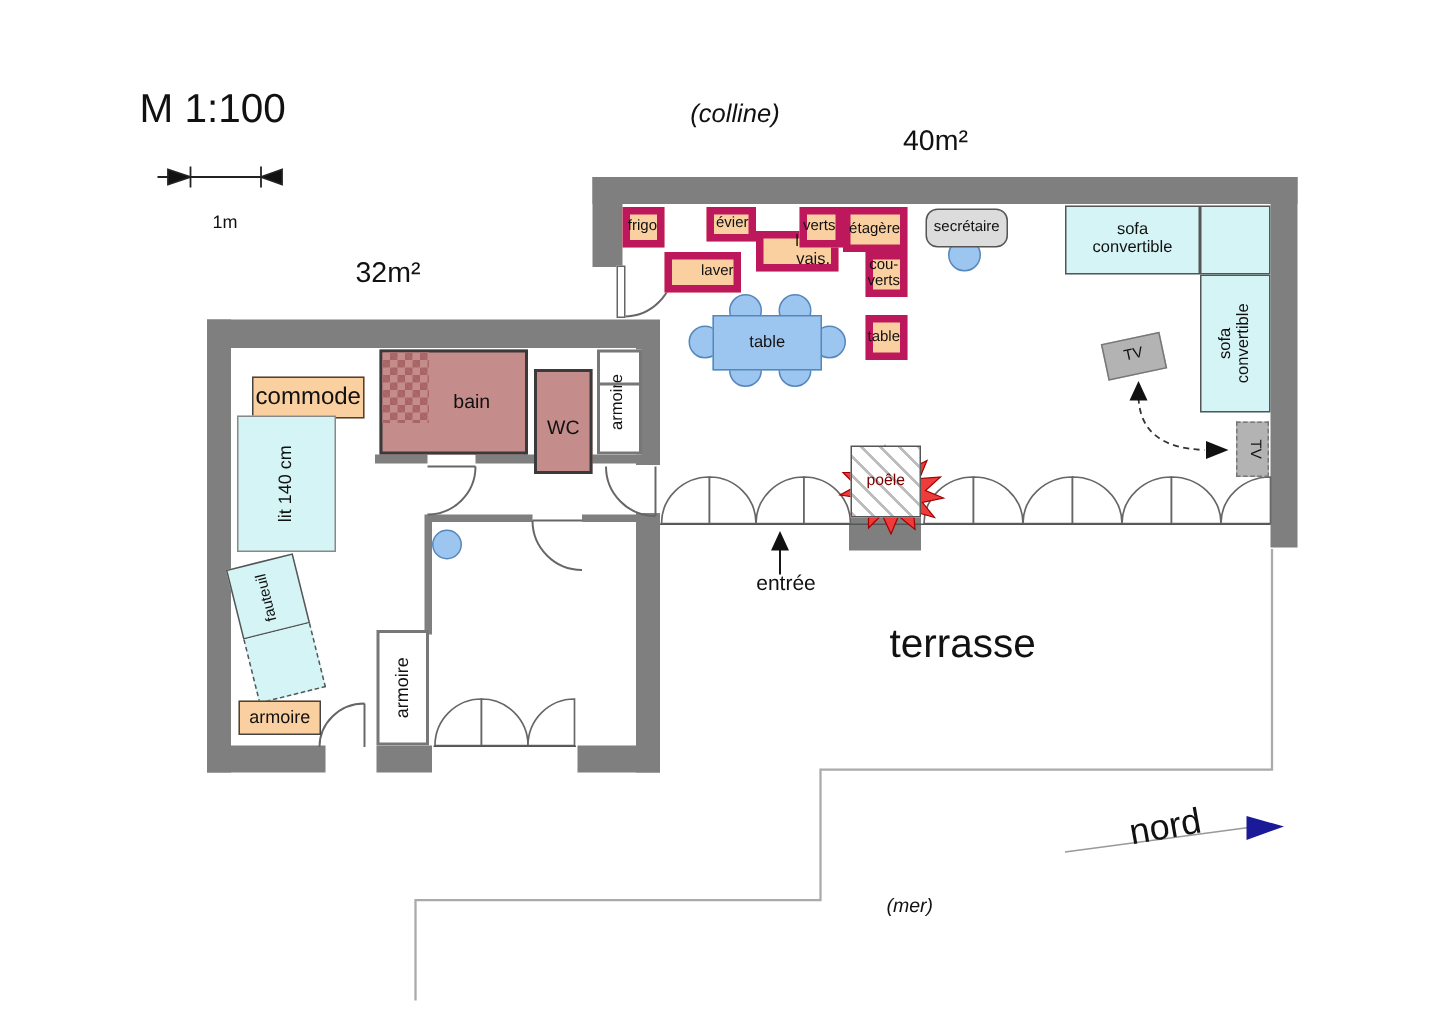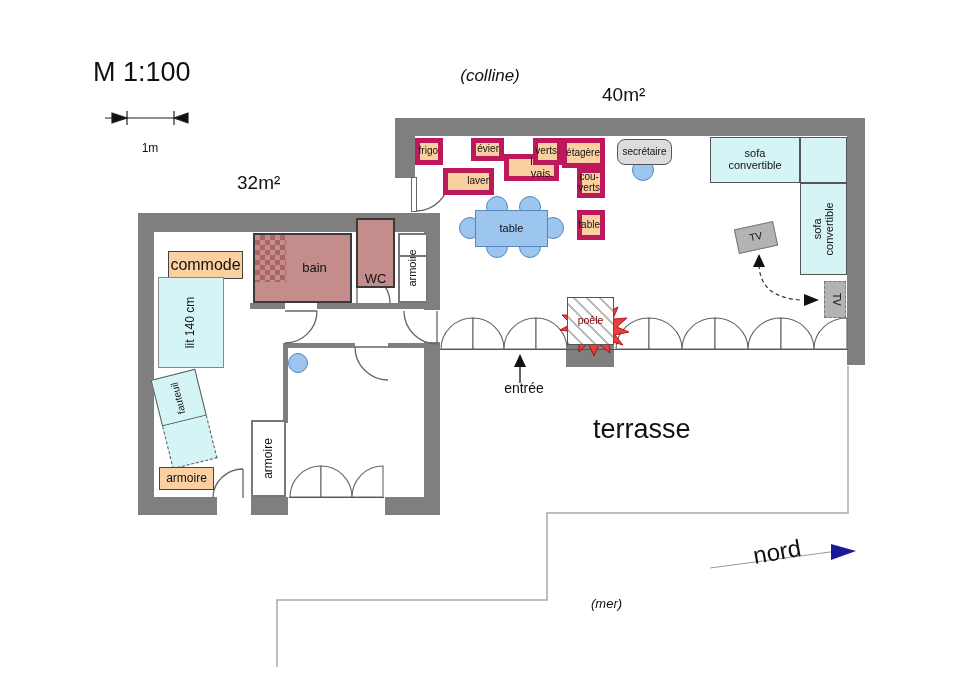--- a/index.html
+++ b/index.html
@@ -112,21 +112,21 @@
       <ellipse cx="592" cy="323" rx="15" ry="10" fill="#dd2222"></ellipse>
     </g>
   </svg>
 
   <div class="abs z4" style="left:411px;top:177px;width:6px;height:35px;background:#fff;border:1px solid #666;"></div>
 
   <div class="abs z4 mauve lbl" style="left:253px;top:233px;width:99px;height:70px;font-size:13px;">
     <span style="margin-left:24px;">bain</span>
   </div>
   <div class="abs z4 checker" style="left:255px;top:235px;width:31px;height:47px;"></div>
-  <div class="abs z4 mauve lbl" style="left:356px;top:218px;width:39px;height:70px;font-size:13px;align-items:flex-end;">
+  <div class="abs z4 mauve lbl" style="left:356px;top:246px;width:39px;height:70px;font-size:13px;align-items:center;">
     <span style="margin-top:8px;">WC</span>
   </div>
   <div class="abs z4 lbl" style="left:398px;top:233px;width:30px;height:70px;background:#fff;border:2px solid #777;font-size:11px;">
     <span class="vtext">armoire</span>
   </div>
   <div class="abs z4" style="left:400px;top:255px;width:26px;height:2px;background:#777;"></div>
 
   <div class="abs z4 orange lbl" style="left:168px;top:235px;width:75px;height:28px;font-size:16px;margin-top:16px;">
     <span>commode</span>
   </div>

